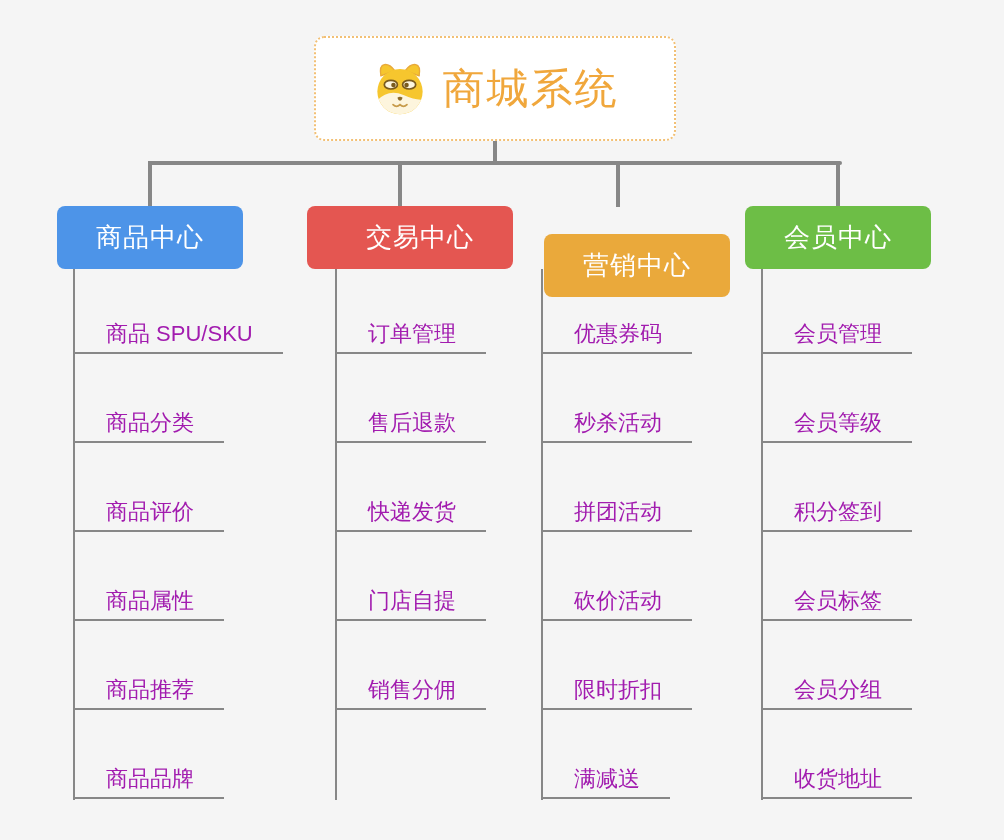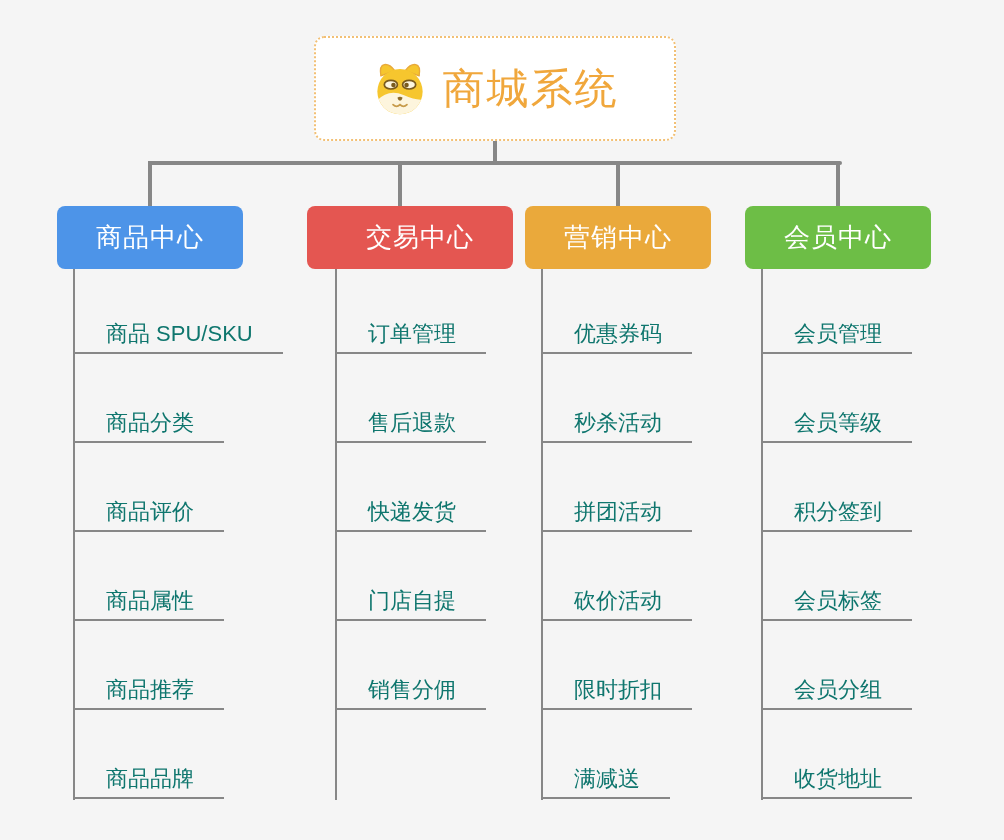--- a/index.html
+++ b/index.html
@@ -35,33 +35,33 @@
   .drop-1{left:148px;} .drop-2{left:398px;} .drop-3{left:616px;} .drop-4{left:836px;}
 
   
   .branch{
     position:absolute;top:206px;width:186px;height:63px;
     border-radius:8px;
     color:#ffffff;font-size:26px;letter-spacing:1px;
     display:flex;align-items:center;justify-content:center;
     white-space:nowrap;
   }
-  .branch-1{left:57px;} .branch-2{left:307px;} .branch-3{left:525px;} .branch-4{left:745px;}
+  .branch-1{left:57px;} .branch-2{left:307px;} .branch-3{left:544px;margin-top:28px;} .branch-4{left:745px;}
 
   
   .column{
     position:absolute;top:269px;height:531px;
     border-left:2px solid #878787;
     box-sizing:border-box;
   }
   .col-1{left:73px;} .col-2{left:323px;margin-left:12px;} .col-3{left:541px;} .col-4{left:761px;}
   .leaf{
     display:table;            
     white-space:nowrap;
-    font-size:22px;line-height:28px;color:#0f766e;
+    font-size:22px;line-height:28px;color:#a21caf;
     padding:0 30px 4px 31px;
     border-bottom:2px solid #878787;
     margin-top:55px;
   }
   .leaf:first-child{margin-top:51px;}
 </style>
 </head>
 <body>
 
 <div class="canvas">

